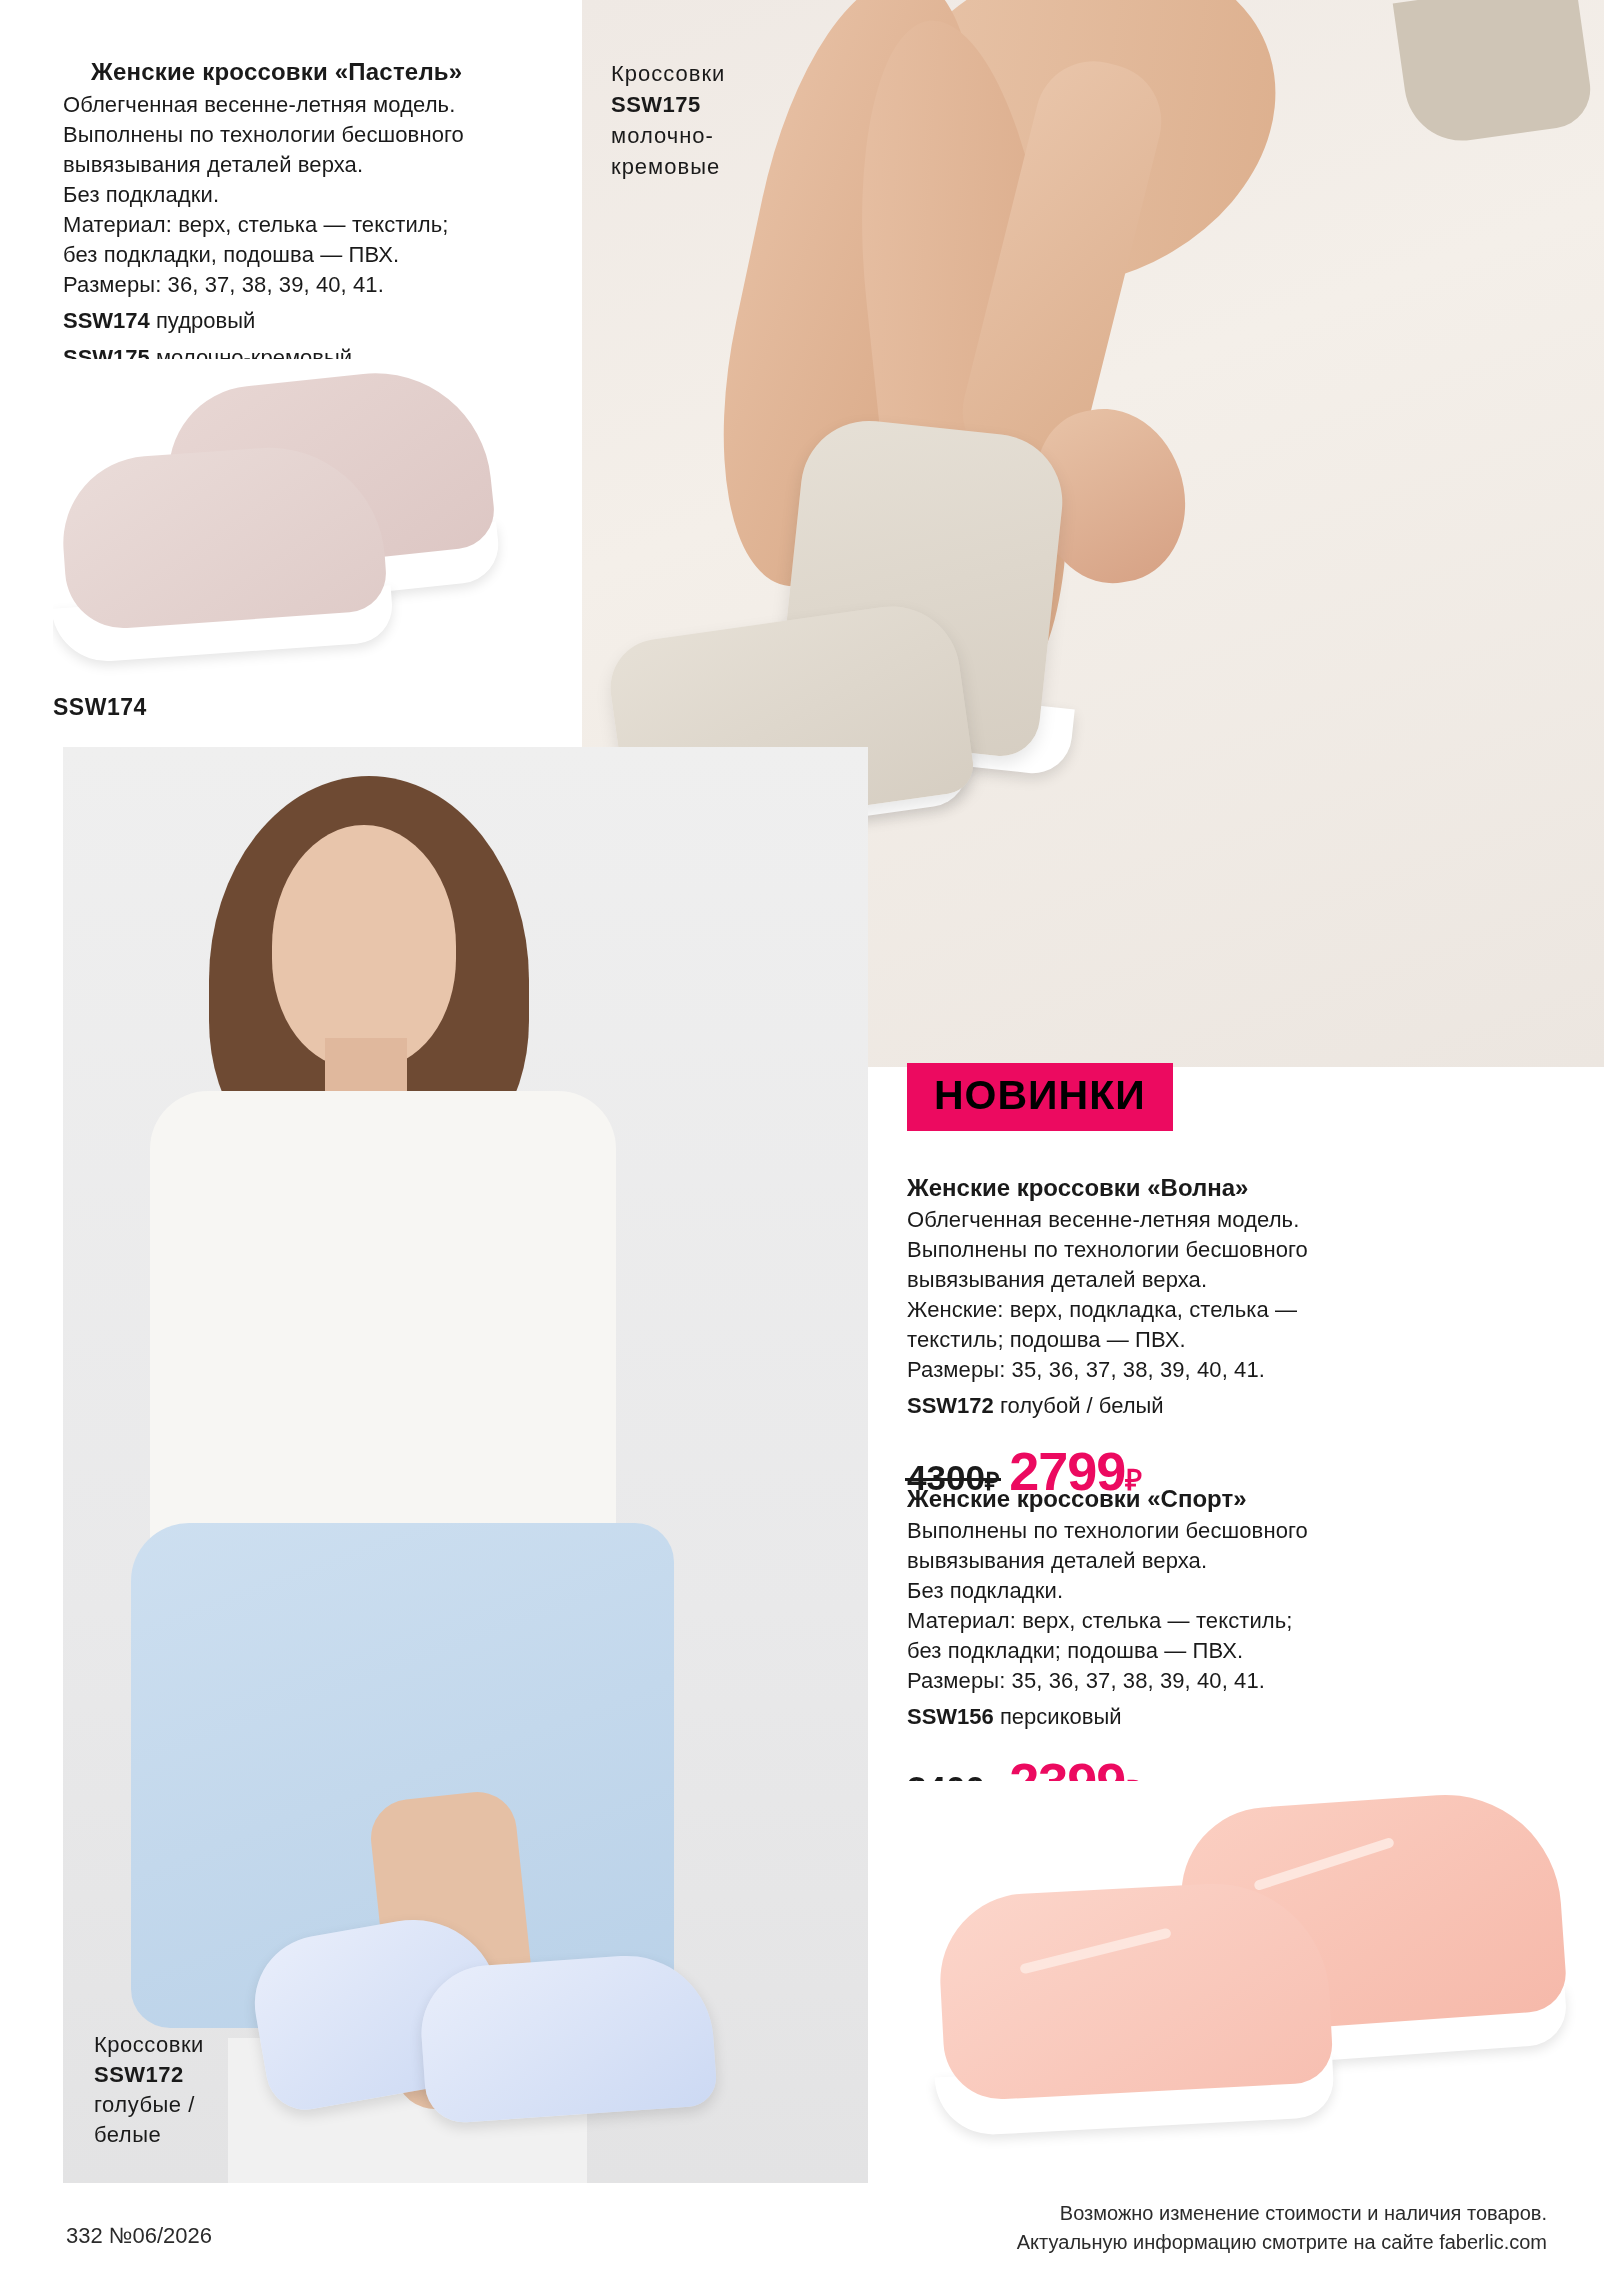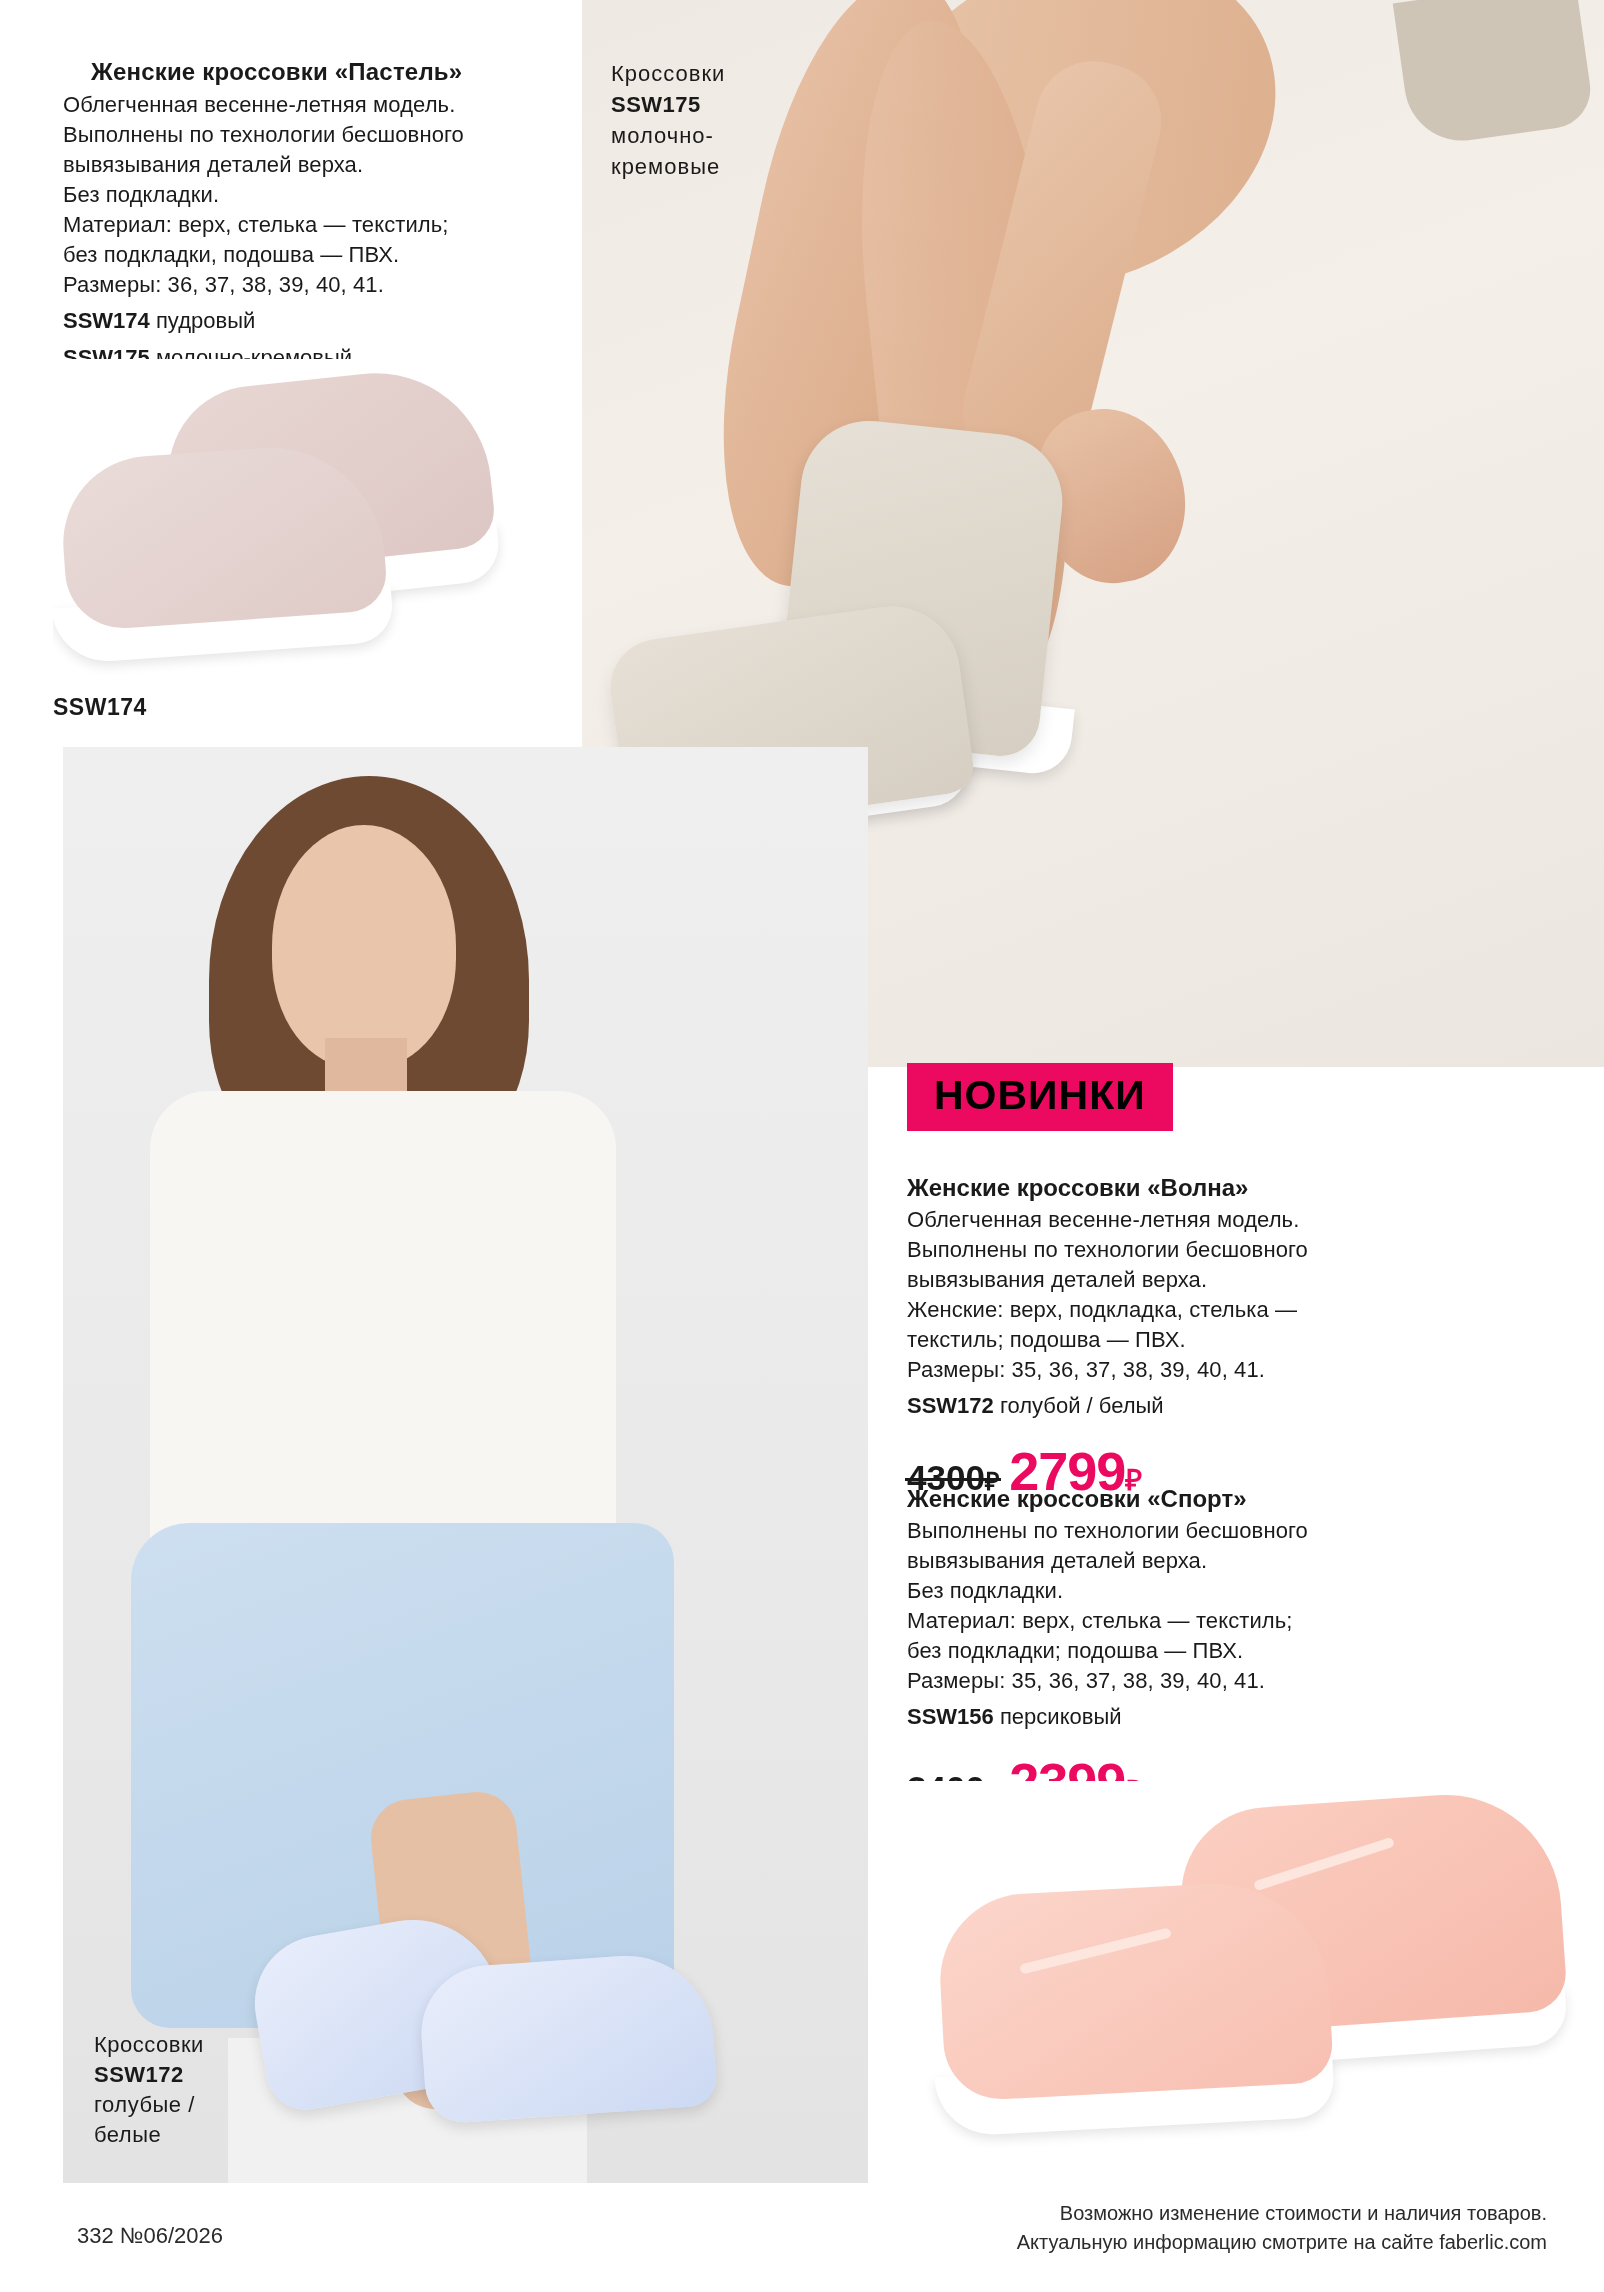--- a/index.html
+++ b/index.html
@@ -387,21 +387,20 @@
     width: 543px;
   }
 
   
   #footer-left {
     position: absolute;
     left: 66px;
     bottom: 43px;
     font-size: 22px;
     color: #2b2b2b;
-    margin-left: 11px;
   }
   #footer-left .pagenum { font-weight: normal; }
   #footer-right {
     position: absolute;
     right: 58px;
     bottom: 35px;
     text-align: right;
     font-size: 20px;
     line-height: 29px;
     color: #2b2b2b;

